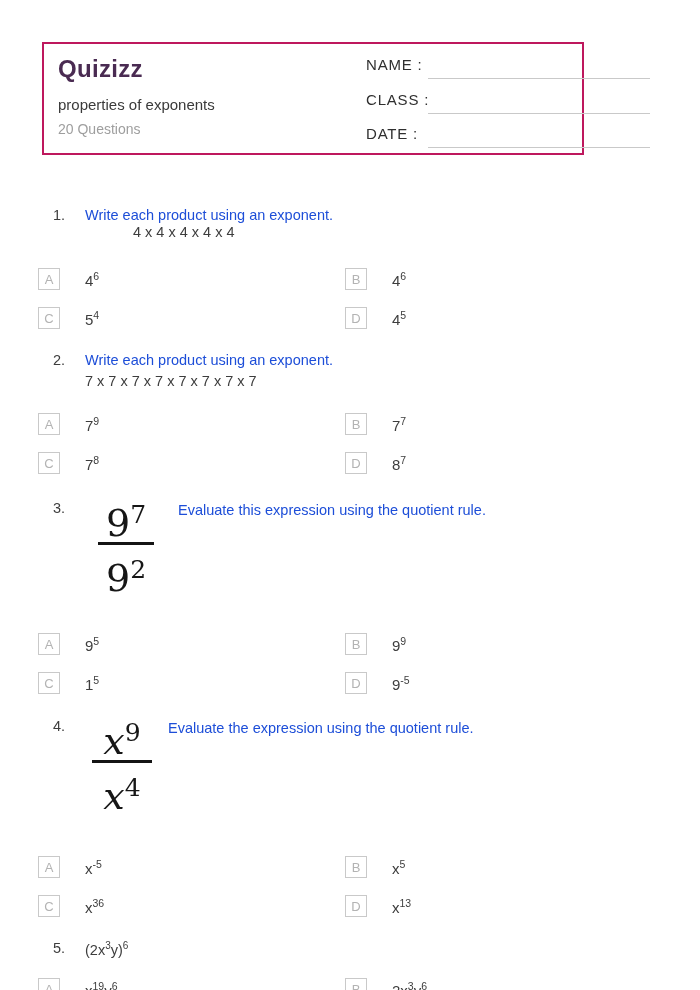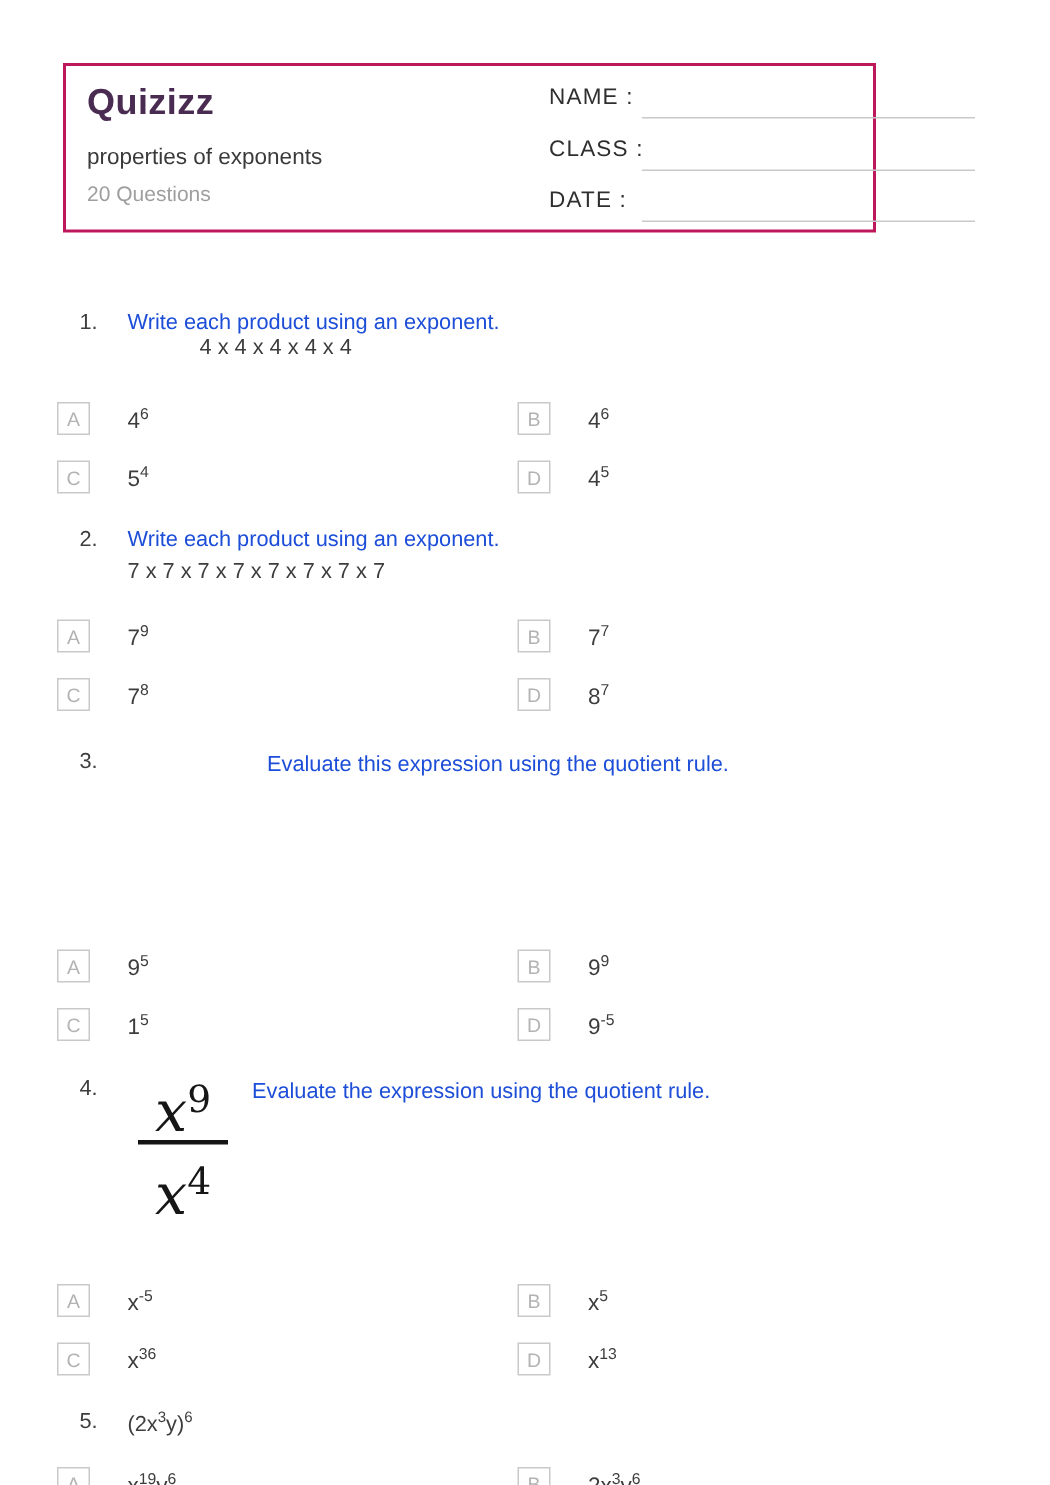--- a/index.html
+++ b/index.html
@@ -124,20 +124,25 @@
       <span class="obox">C</span>
       <span class="oval"><span>7</span><sup>8</sup></span>
     </div>
     <div class="opt">
       <span class="obox">D</span>
       <span class="oval"><span>8</span><sup>7</sup></span>
     </div>
   </div>
 
   <div class="q-num" style="left:53px; top:500px;">3.</div>
+  <div class="frac" style="left:98px; top:498px; width:56px;">
+    <div class="frow"><span class="fb">9</span><span class="fs">7</span></div>
+    <div class="fbar"></div>
+    <div class="frow"><span class="fb">9</span><span class="fs">2</span></div>
+  </div>
   <div class="q-prompt" style="left:178px; top:502px;">Evaluate this expression using the quotient rule.</div>
 
   <div class="opts" style="top:633px;">
     <div class="opt">
       <span class="obox">A</span>
       <span class="oval"><span>9</span><sup>5</sup></span>
     </div>
     <div class="opt">
       <span class="obox">B</span>
       <span class="oval"><span>9</span><sup>9</sup></span>

